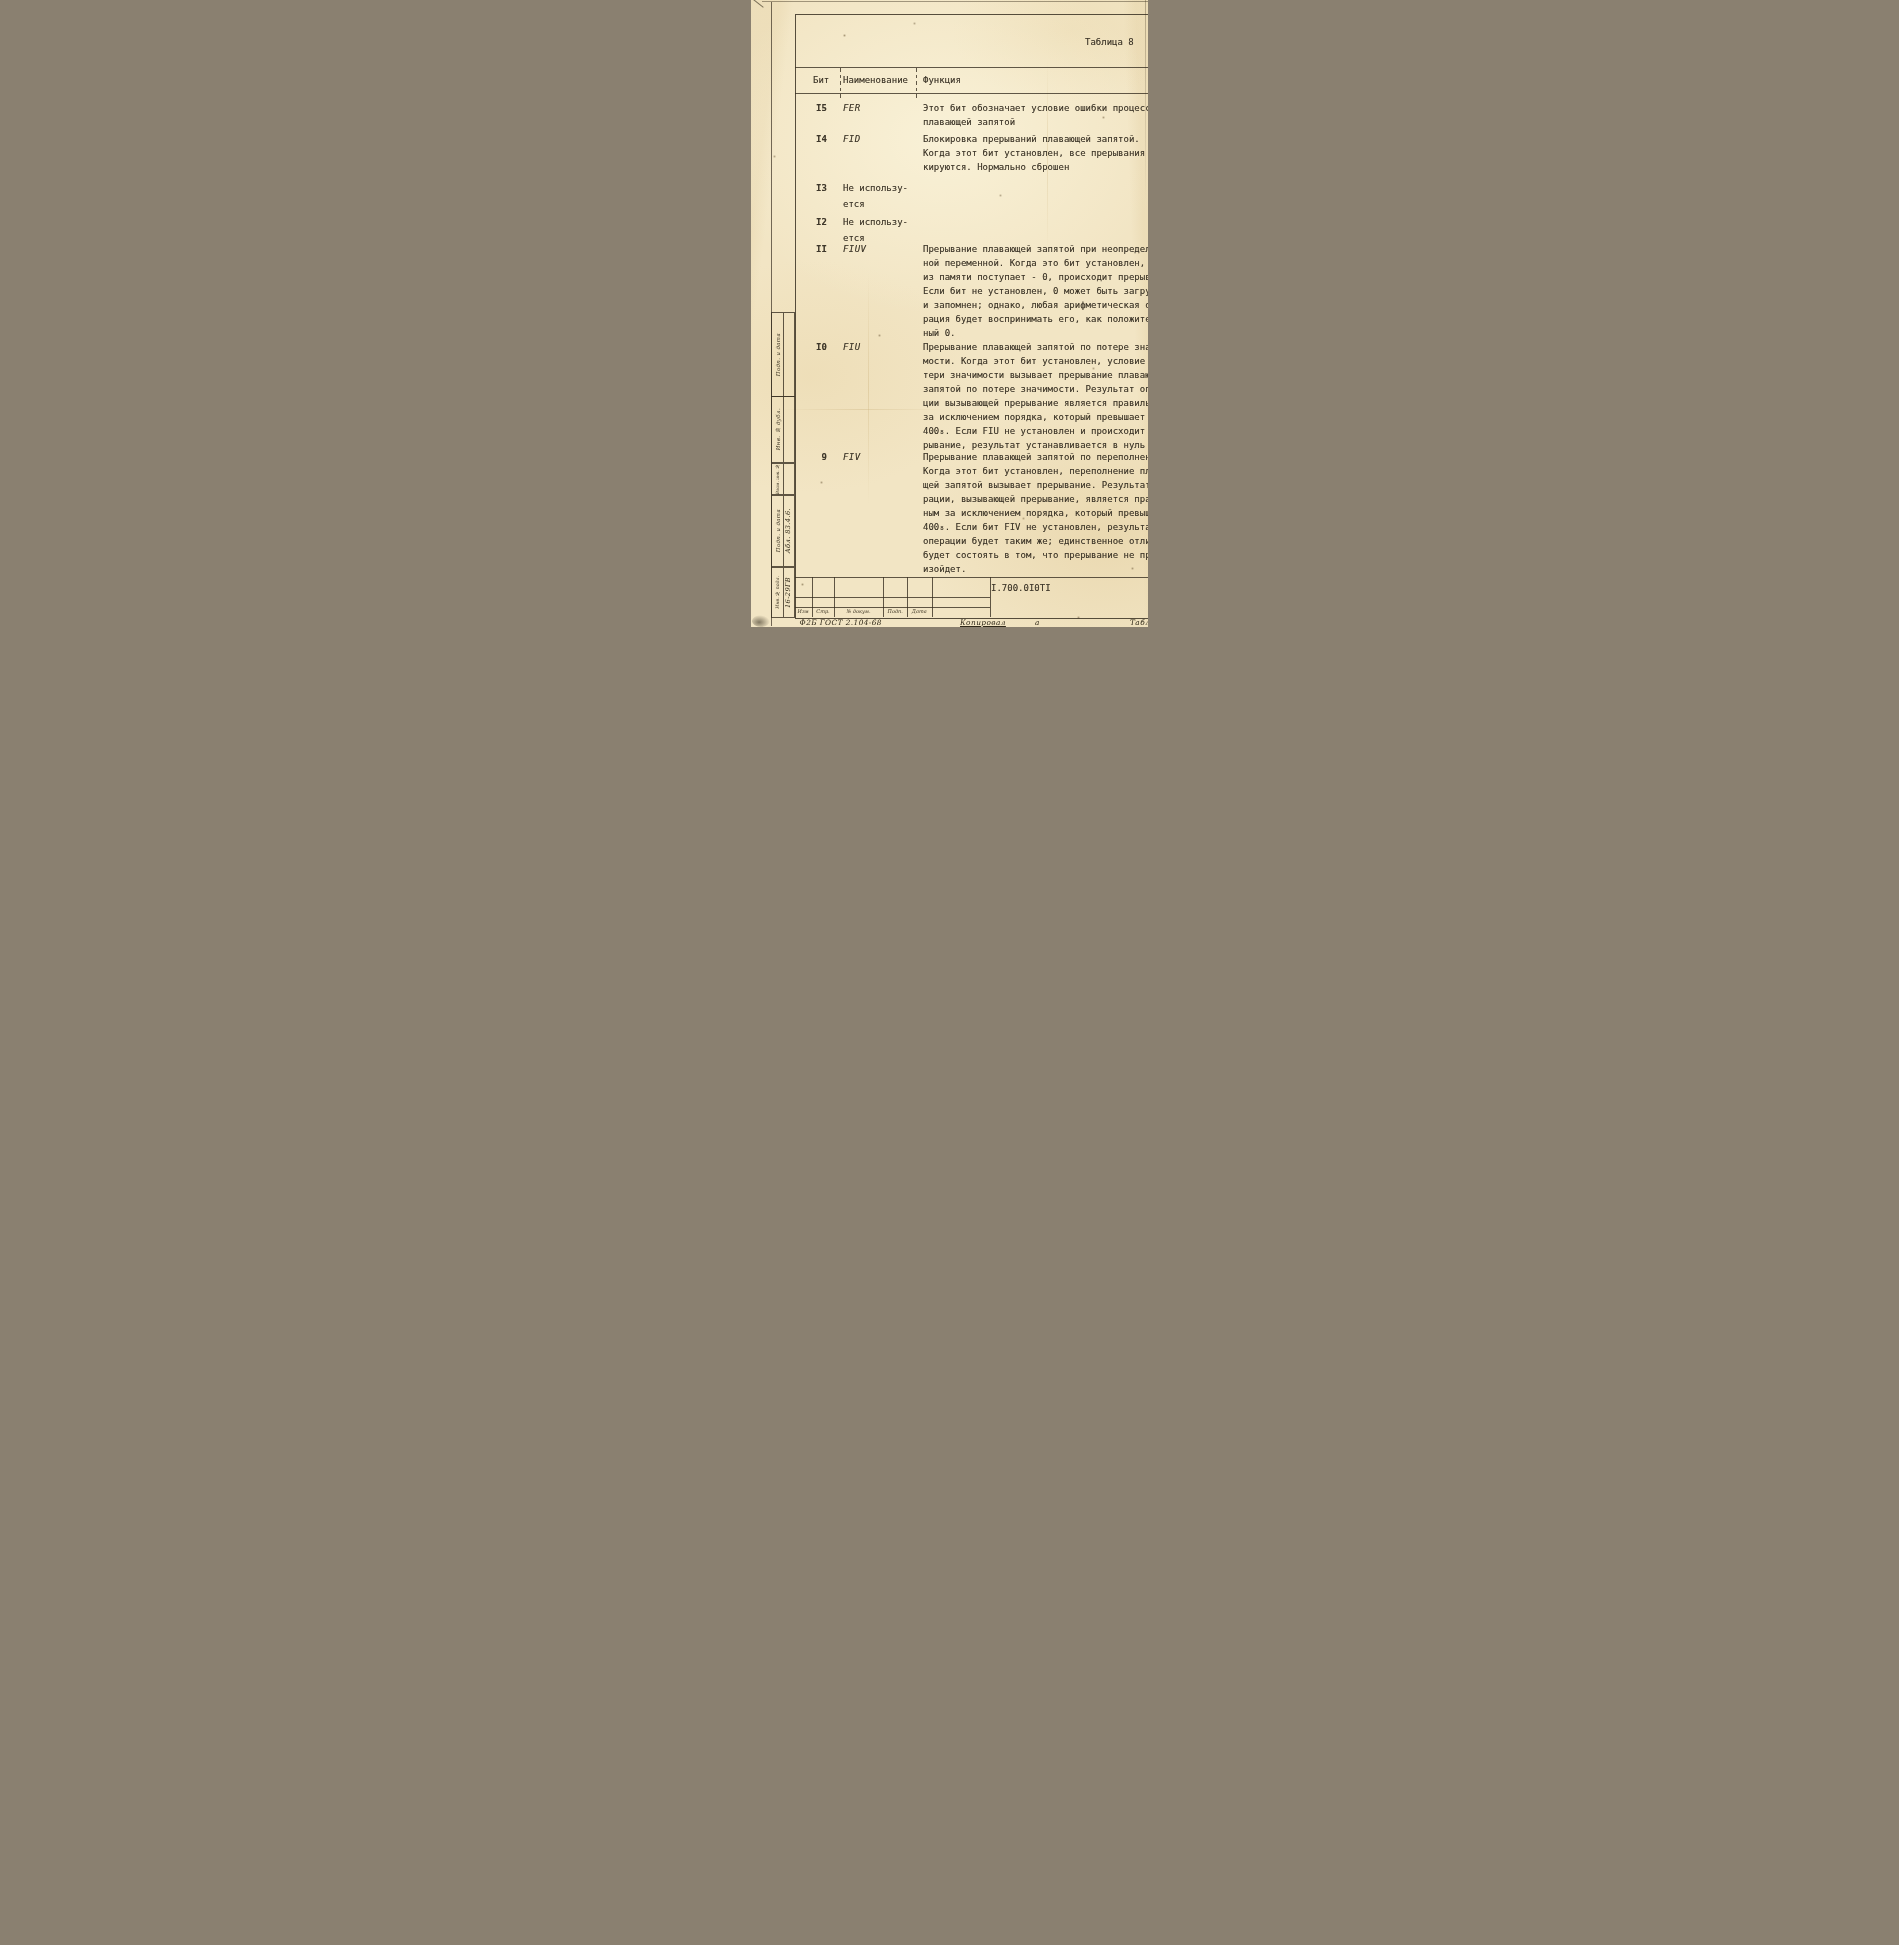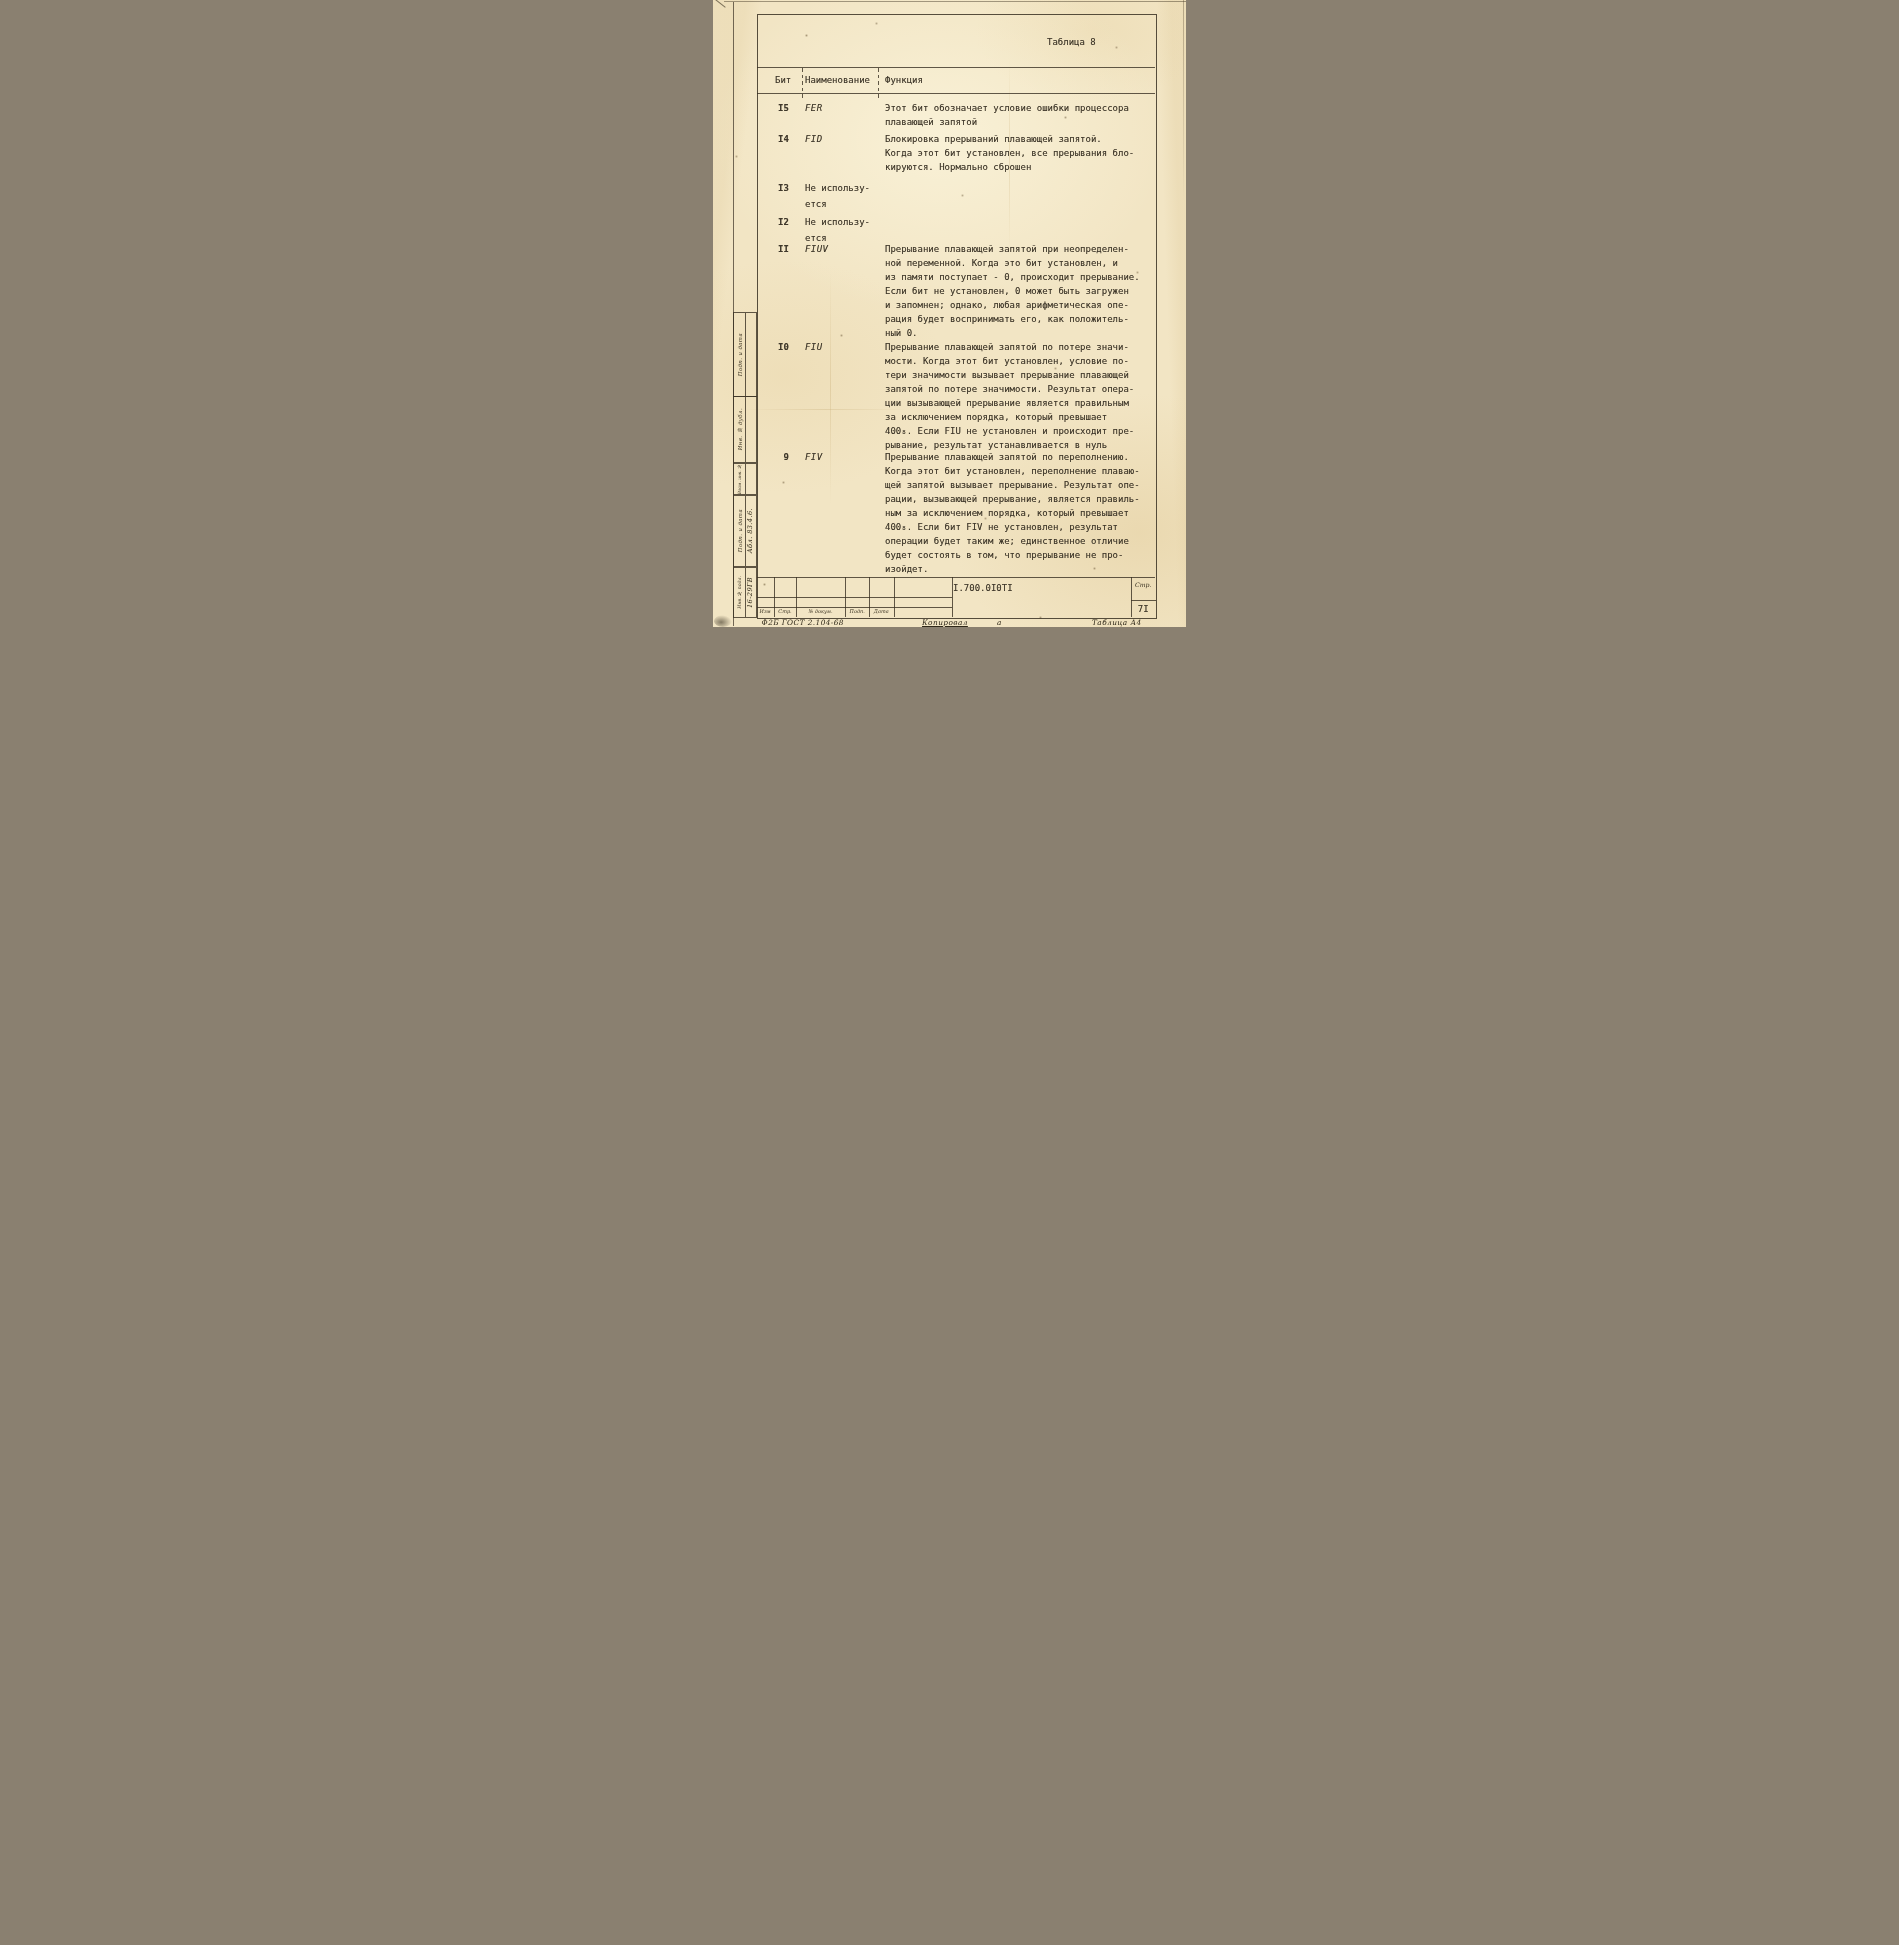--- a/index.html
+++ b/index.html
@@ -1,18 +1,18 @@
 <!DOCTYPE html>
 <html style="font-size:6.2px"><head>
 <meta charset="utf-8">
 <style>
   html,body{margin:0;padding:0;}
   body{background:#8a8070;}
   .page{
-    position:relative; width:473px; height:627px; margin:0 auto; overflow:hidden;
+    position:relative; width:397px; height:627px; margin:0 auto; overflow:hidden;
     background-color:#f2e5c4;
     background-image:
       radial-gradient(ellipse 350px 272px at 48% 22%, rgba(255,251,230,.55), transparent 65%),
       radial-gradient(ellipse 272px 195px at 15% 60%, rgba(233,214,170,.45), transparent 60%),
       radial-gradient(ellipse 311px 233px at 90% 85%, rgba(226,204,156,.5), transparent 60%),
       radial-gradient(ellipse 195px 117px at 80% 5%, rgba(232,213,168,.4), transparent 60%),
       linear-gradient(97deg, rgba(216,192,140,.18) 0 6%, transparent 9%),
       linear-gradient(268deg, rgba(216,192,140,.22) 0 3%, transparent 6%);
     font-family:"DejaVu Sans Mono", monospace;
     color:#3e372a;

